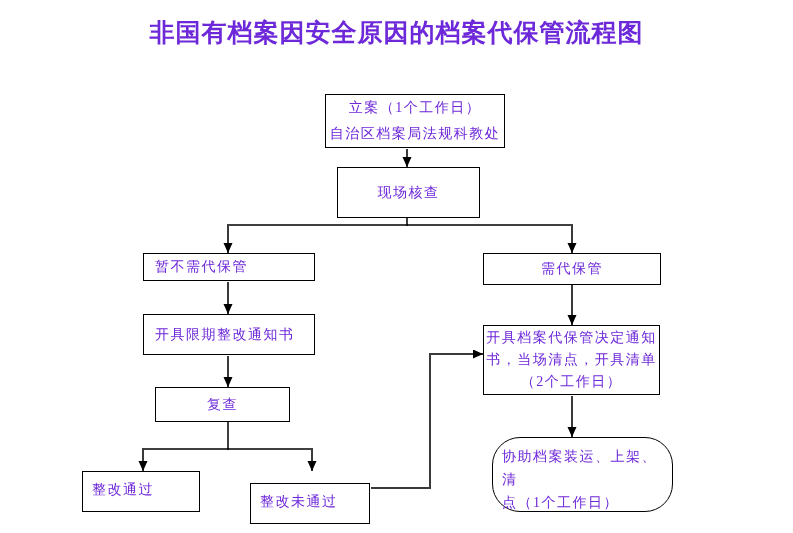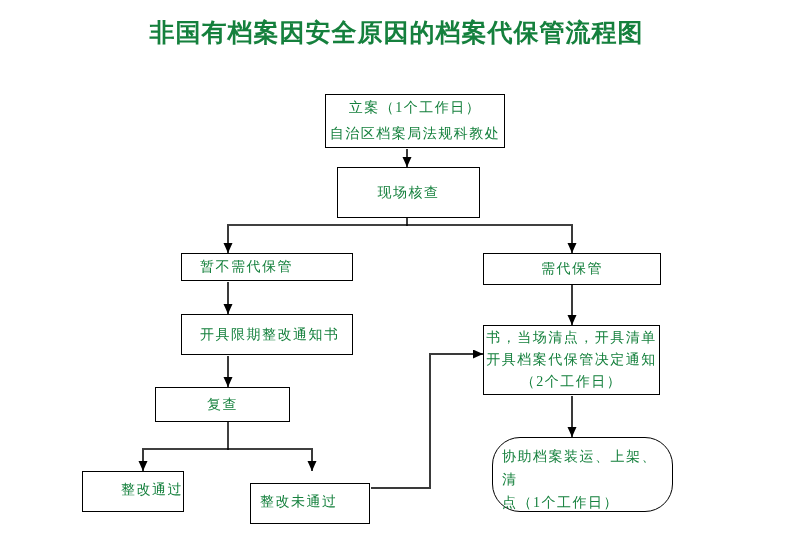--- a/index.html
+++ b/index.html
@@ -2,21 +2,21 @@
 <html><head>
 <meta charset="utf-8">
 <style>
   html, body { margin:0; padding:0; background:#ffffff; }
   .canvas {
     position: relative;
     width: 793px;
     height: 533px;
     background: #ffffff;
     font-family: "Liberation Serif", "DejaVu Serif", serif;
-    color: #15803d;
+    color: #6d28d9;
     overflow: hidden;
   }
   .title {
     position: absolute;
     left: 0; top: 16px; width: 100%;
     text-align: center;
     font-size: 25px;
     font-weight: bold;
     letter-spacing: 1px;
   }
@@ -31,31 +31,31 @@
     border: 1.5px solid #000000;
     background: #ffffff;
     display: flex;
     flex-direction: column;
     justify-content: center;
     font-size: 14px;
     letter-spacing: 1.5px;
     line-height: 22px;
   }
   .center   { align-items: center; text-align: center; }
-  .leftpad  { align-items: flex-start; text-align: left; padding-left: 18px; margin-left: 38px; }
+  .leftpad  { align-items: flex-start; text-align: left; padding-left: 11px; }
   .topalign { justify-content: flex-start; padding-top: 7px; }
 
   .b-filing        { left:325px; top:94px;  width:180px; height:54px; line-height:26px; }
   .b-sitecheck     { left:337px; top:167px; width:143px; height:51px; }
   .b-nocustody     { left:143px; top:253px; width:172px; height:28px; }
   .b-needcustody   { left:483px; top:253px; width:178px; height:32px; }
   .b-rectifynotice { left:143px; top:314px; width:172px; height:41px; }
   .b-custodynotice { left:483px; top:325px; width:177px; height:70px; line-height:22px; }
   .b-recheck       { left:155px; top:387px; width:135px; height:35px; }
-  .b-pass          { left:82px;  top:471px; width:102px; height:41px; padding-left:9px;align-items:flex-end; }
+  .b-pass          { left:82px;  top:471px; width:118px; height:41px; padding-left:9px; }
   .b-fail          { left:250px; top:483px; width:120px; height:41px; padding-left:9px; }
   .b-assist        { left:492px; top:437px; width:181px; height:75px; line-height:23px; padding-left:9px; padding-right:5px;border-radius:28px; }
 </style>
 </head>
 <body>
 
 <div class="canvas">
 
   <div class="title">非国有档案因安全原因的档案代保管流程图</div>
 
@@ -102,22 +102,22 @@
 
   <div class="box b-needcustody center">
     <div>需代保管</div>
   </div>
 
   <div class="box b-rectifynotice leftpad">
     <div>开具限期整改通知书</div>
   </div>
 
   <div class="box b-custodynotice center">
+    <div>开具档案代保管决定通知</div>
     <div>书，当场清点，开具清单</div>
-    <div>开具档案代保管决定通知</div>
     <div>（2个工作日）</div>
   </div>
 
   <div class="box b-recheck center">
     <div>复查</div>
   </div>
 
   <div class="box b-pass topalign">
     <div>整改通过</div>
   </div>

